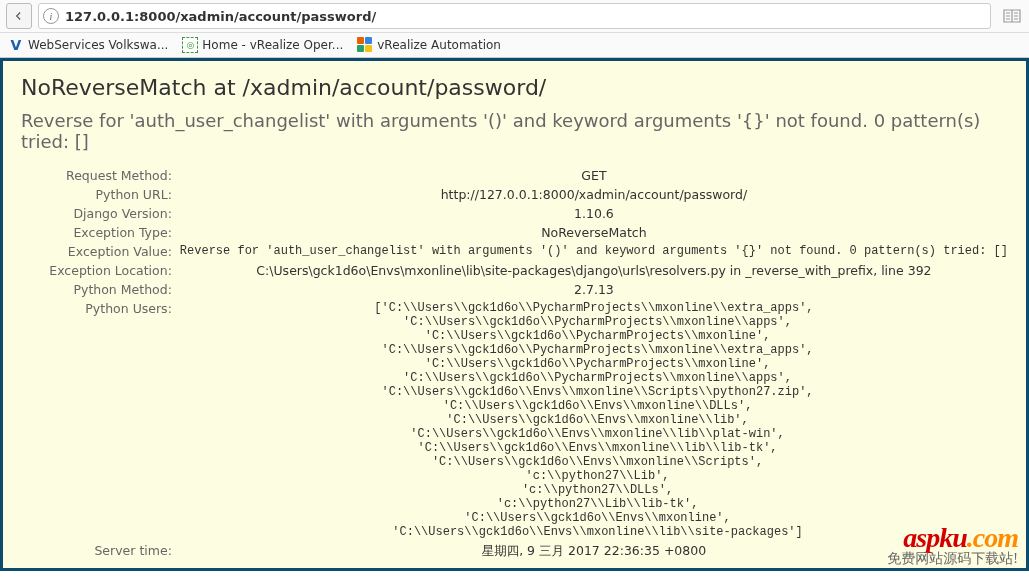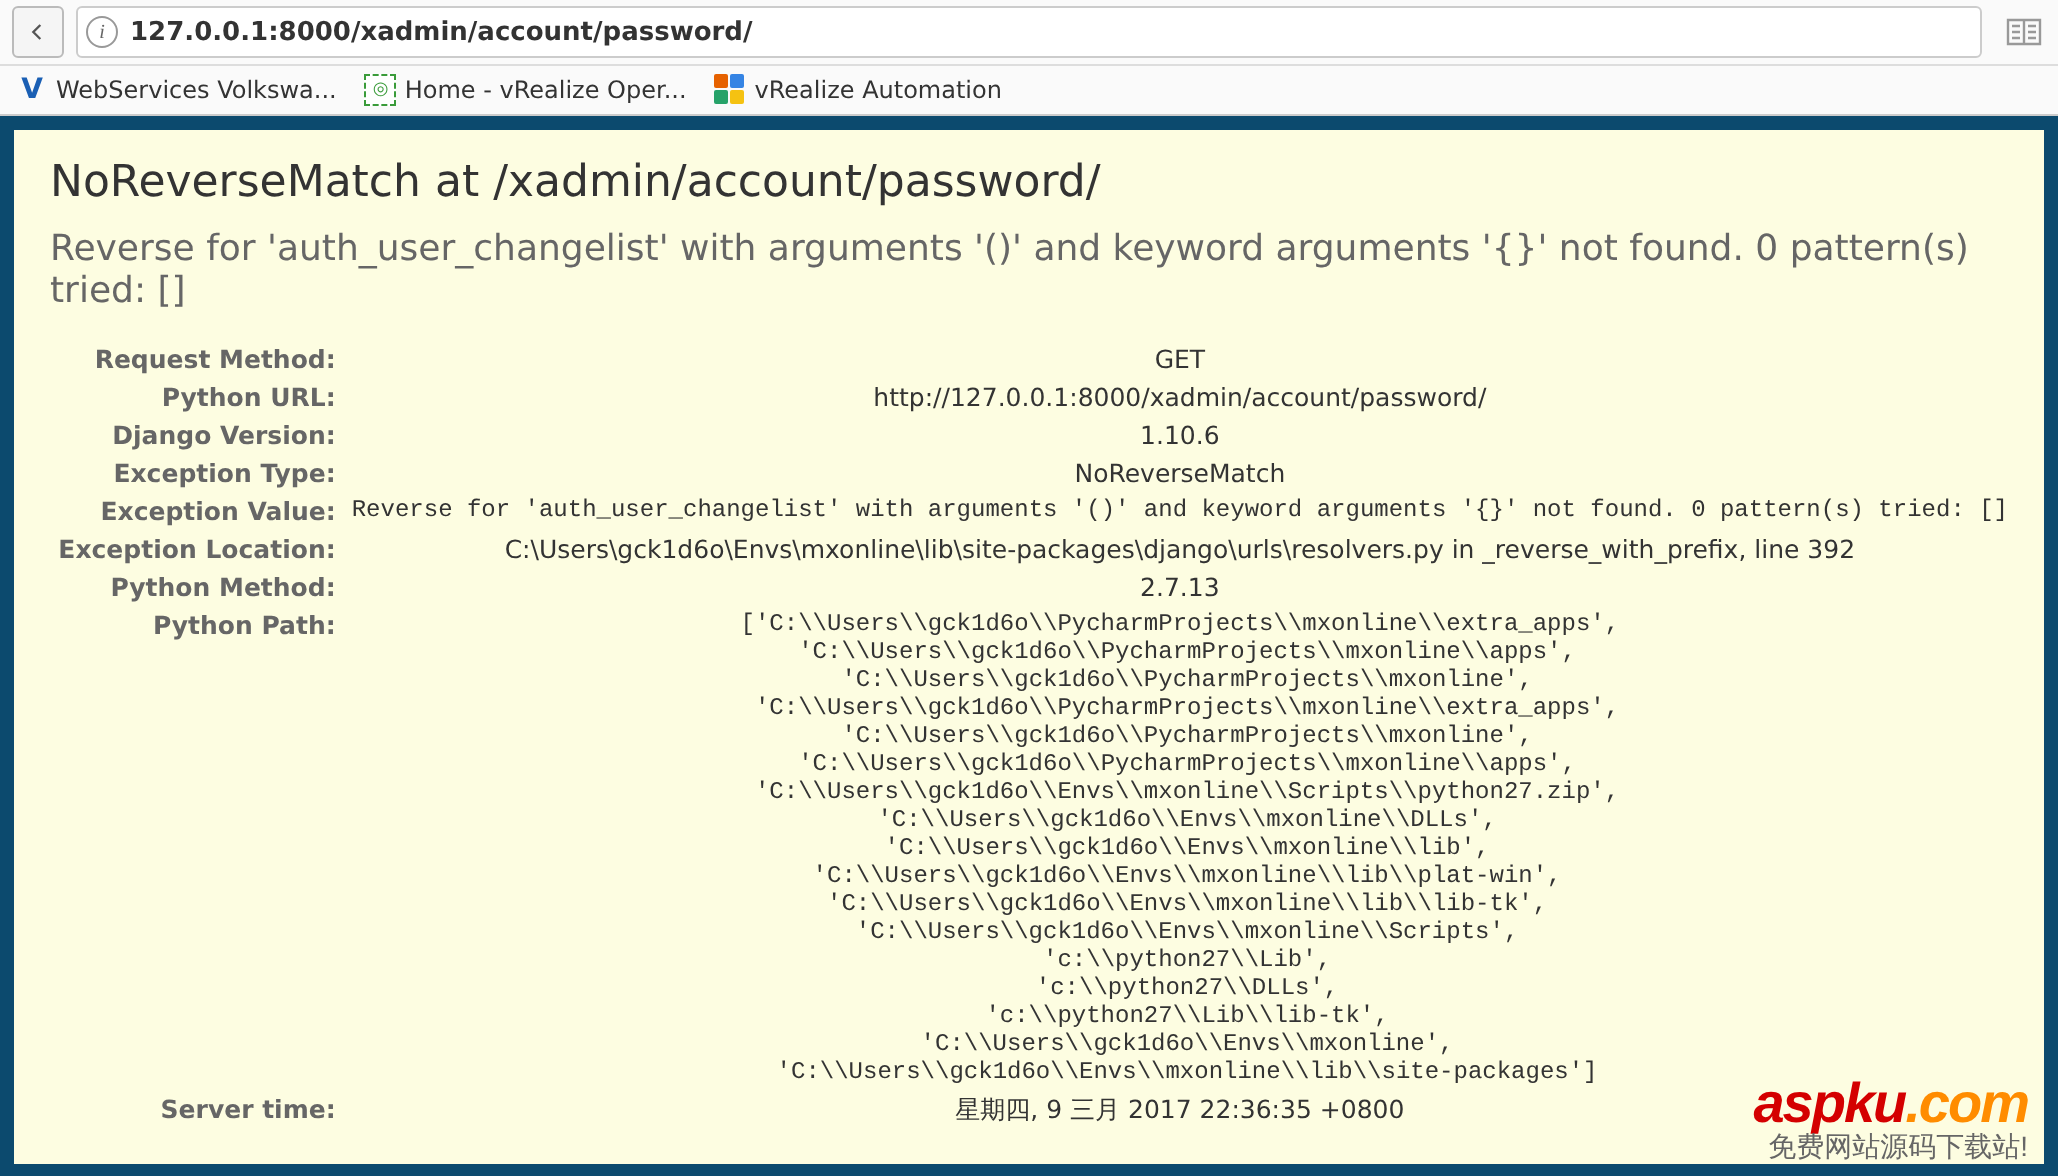--- a/index.html
+++ b/index.html
@@ -107,22 +107,22 @@
       height: 7px;
       border-radius: 1px;
     }
     .bm-squares .s1 { background:#e66100; top:0; left:0;}
     .bm-squares .s2 { background:#3584e4; top:0; left:8px;}
     .bm-squares .s3 { background:#26a269; top:8px; left:0;}
     .bm-squares .s4 { background:#f5c211; top:8px; left:8px;}
 
     .error-page {
       background: #fdfde1;
-      padding: 14px 18px 16px 18px;
-      border: 7px solid #0c4a6e;
+      padding: 14px 18px 6px 18px;
+      border: 3px solid #0c4a6e;
       position: relative;
     }
     .error-page h1 {
       font-size: 22px;
       font-weight: normal;
       margin-bottom: 10px;
       color: #333;
     }
     .error-page h2.pre {
       font-size: 18px;
@@ -131,21 +131,21 @@
       margin-bottom: 14px;
     }
     table.meta {
       border-collapse: collapse;
       width: 100%;
     }
     table.meta th {
       text-align: right;
       vertical-align: top;
       padding: 2px 8px 2px 0;
-      font-weight: bold;
+      font-weight: normal;
       color: #666;
       font-size: 12.5px;
       white-space: nowrap;
       width: 180px;
     }
     table.meta td {
       text-align: center;
       vertical-align: top;
       padding: 2px 0;
       font-size: 12.5px;
@@ -154,21 +154,21 @@
     table.meta td.code, table.meta td pre {
       font-family: Consolas, "Courier New", monospace;
       font-size: 12px;
       white-space: pre;
       color: #333;
     }
     .watermark {
       position: absolute;
       bottom: 2px;
       right: 8px;
-      font-family: Liberation Sans, sans-serif;
+      font-family: Liberation Serif, serif;
       text-align: right;
       line-height: 1;
     }
     .watermark .logo {
       font-size: 28px;
       font-weight: 900;
       font-style: italic;
       letter-spacing: -1px;
     }
     .watermark .logo .a1 { color: #d40000; }
@@ -244,21 +244,21 @@
     </tr>
     <tr>
       <th>Exception Location:</th>
       <td>C:\Users\gck1d6o\Envs\mxonline\lib\site-packages\django\urls\resolvers.py in _reverse_with_prefix, line 392</td>
     </tr>
     <tr>
       <th>Python Method:</th>
       <td>2.7.13</td>
     </tr>
     <tr>
-      <th>Python Path:</th>
+      <th>Python Users:</th>
       <td>
             <pre>['C:\\Users\\gck1d6o\\PycharmProjects\\mxonline\\extra_apps',
  'C:\\Users\\gck1d6o\\PycharmProjects\\mxonline\\apps',
  'C:\\Users\\gck1d6o\\PycharmProjects\\mxonline',
  'C:\\Users\\gck1d6o\\PycharmProjects\\mxonline\\extra_apps',
  'C:\\Users\\gck1d6o\\PycharmProjects\\mxonline',
  'C:\\Users\\gck1d6o\\PycharmProjects\\mxonline\\apps',
  'C:\\Users\\gck1d6o\\Envs\\mxonline\\Scripts\\python27.zip',
  'C:\\Users\\gck1d6o\\Envs\\mxonline\\DLLs',
  'C:\\Users\\gck1d6o\\Envs\\mxonline\\lib',

